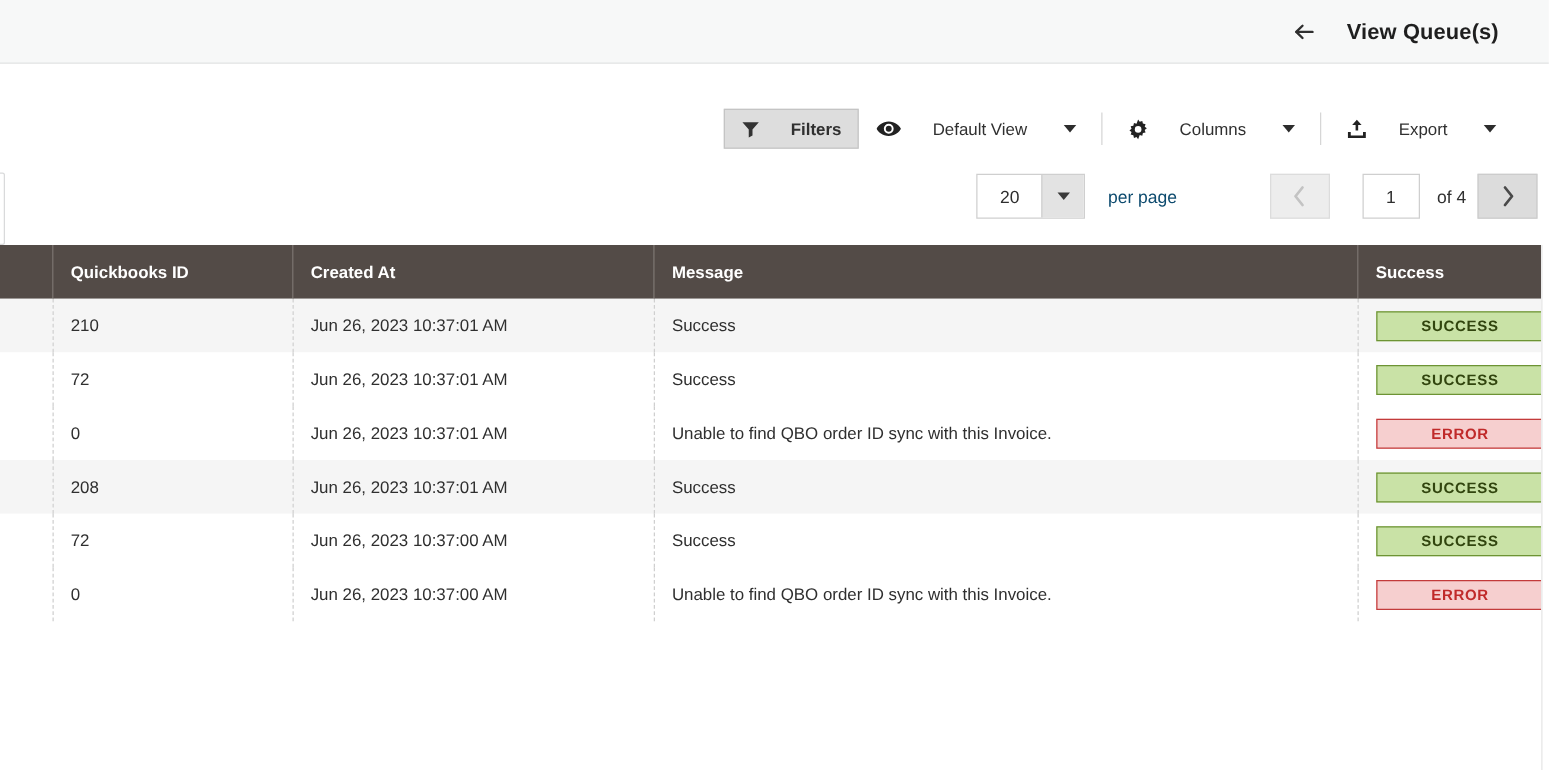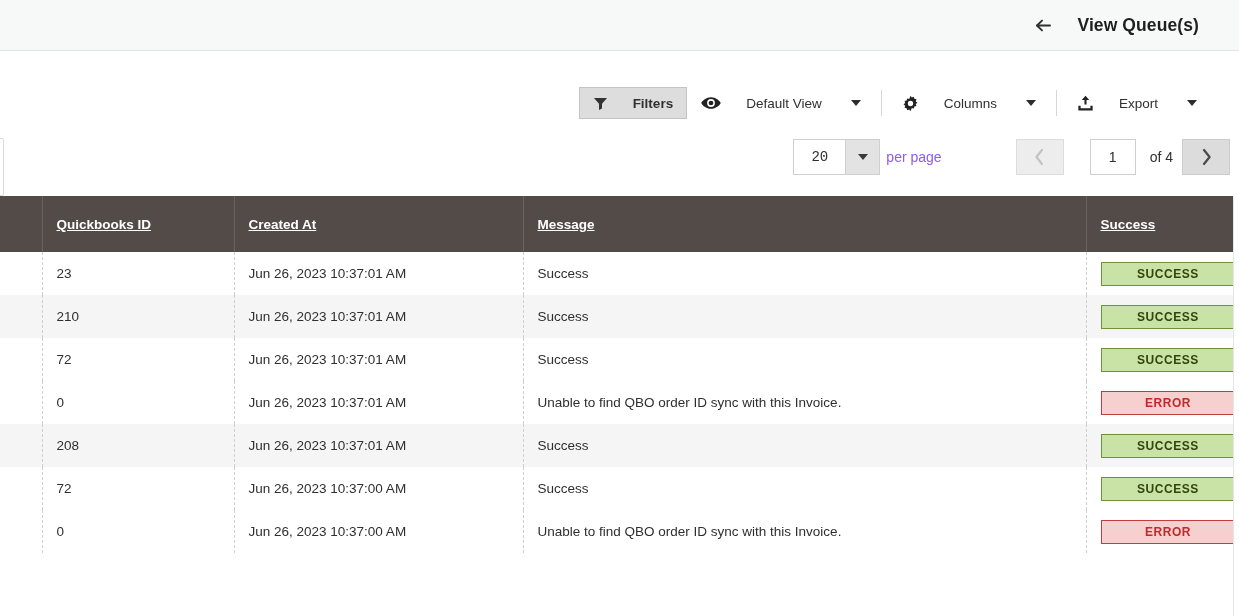--- a/index.html
+++ b/index.html
@@ -101,35 +101,34 @@
     border: 1px solid #cfcfcf;
     background: #fff;
   }
   .pp-value {
     width: 51px;
     display: flex;
     align-items: center;
     justify-content: center;
     font-size: 14px;
     color: #2e2e2e;
-    font-family: Liberation Mono, monospace;
   }
   .pp-arrow {
     width: 34px;
     background: #e3e3e3;
     border-left: 1px solid #cfcfcf;
     display: flex;
     align-items: center;
     justify-content: center;
     cursor: pointer;
   }
   .pp-label {
     font-size: 14px;
-    color: #8b5cf6;
-    margin-left: 6px;
+    color: #0c4a6e;
+    margin-left: 18px;
   }
   .nav-btn {
     width: 48px; height: 36px;
     background: #ededed;
     border: 1px solid #dcdcdc;
     display: flex;
     align-items: center;
     justify-content: center;
     cursor: pointer;
   }
@@ -174,25 +173,24 @@
     width: 1233px;
     border-collapse: collapse;
     table-layout: fixed;
   }
   table.grid thead th {
     background: #534b47;
     color: #ffffff;
     font-size: 13.5px;
     font-weight: bold;
     text-align: left;
-    height: 56px;
+    height: 43px;
     padding: 0 0 0 14px;
     border-right: 1px solid #6a625d;
     vertical-align: middle;
-    text-decoration: underline;
   }
   table.grid thead th.last { border-right: none; }
   table.grid tbody td {
     height: 43px;
     font-size: 13.5px;
     padding: 0 0 0 14px;
     border-right: 1px dashed #cfcfcf;
     vertical-align: middle;
     color: #2f2f2f;
   }
@@ -337,29 +335,20 @@
     <thead>
       <tr>
         <th></th>
         <th>Quickbooks ID</th>
         <th>Created At</th>
         <th>Message</th>
         <th class="last">Success</th>
       </tr>
     </thead>
     <tbody id="grid-body">
-        <tr class="odd">
-          <td></td>
-          <td>23</td>
-          <td class="dimmed">Jun 26, 2023 10:37:01 AM</td>
-          <td>Success</td>
-          <td class="last status-cell">
-            <span class="badge success">SUCCESS</span>
-          </td>
-        </tr>
         <tr class="even">
           <td></td>
           <td>210</td>
           <td class="dimmed">Jun 26, 2023 10:37:01 AM</td>
           <td>Success</td>
           <td class="last status-cell">
             <span class="badge success">SUCCESS</span>
           </td>
         </tr>
         <tr class="odd">

